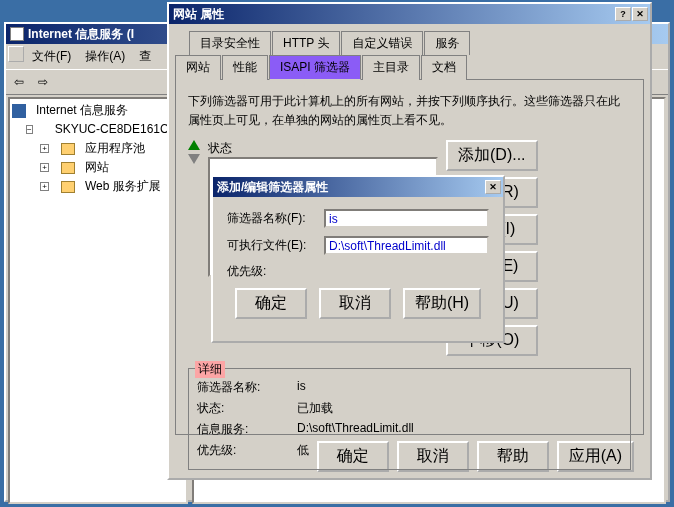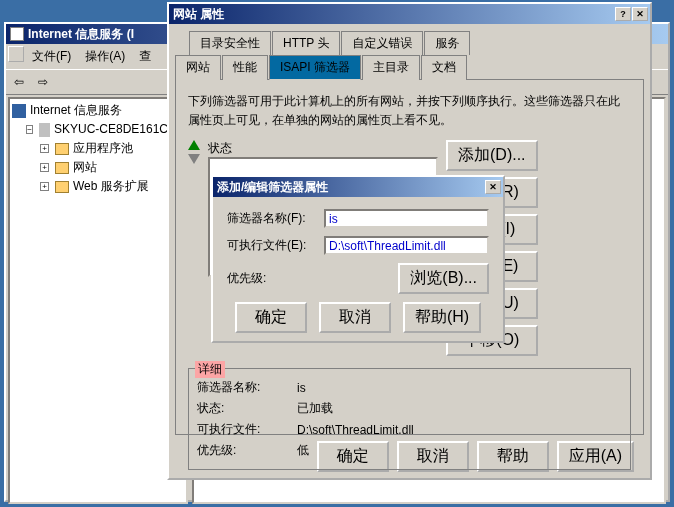--- a/index.html
+++ b/index.html
@@ -12,47 +12,47 @@
 .titlebar .btn { width: 16px; height: 14px; background: #d4d0c8; border: 1px outset #fff; font-size: 9px; display: flex; align-items: center; justify-content: center; color: #000; cursor: pointer; font-family: Arial; }
 
 .menubar { display: flex; padding: 2px; gap: 2px; background: #d4d0c8; }
 .menubar span { padding: 2px 6px; cursor: pointer; }
 
 .toolbar { display: flex; padding: 2px; border-top: 1px solid #fff; background: #d4d0c8; gap: 2px; align-items: center; }
 .toolbtn { width: 22px; height: 20px; border: 1px solid transparent; display: flex; align-items: center; justify-content: center; cursor: pointer; }
 
 .main-content { display: flex; height: calc(100% - 64px); border-top: 1px solid #808080; }
 .tree-panel { width: 180px; background: #fff; border: 2px inset #d4d0c8; margin: 2px; padding: 2px; font-size: 12px; overflow: hidden; white-space: nowrap; }
-.tree-item { display: flex; align-items: center; gap: 4px; padding: 1px 0; }
+.tree-item { display: flex; align-items: center; gap: 10px; padding: 1px 0; }
 .tree-indent { padding-left: 14px; }
 .tree-indent2 { padding-left: 28px; }
 .expander { width: 9px; height: 9px; border: 1px solid #808080; display: inline-flex; align-items: center; justify-content: center; font-size: 8px; margin-right: 2px; background: #fff; line-height: 1; }
 .folder-icon { width: 14px; height: 12px; background: #ffd070; border: 1px solid #a08030; display: inline-block; }
 .list-panel { flex: 1; background: #fff; border: 2px inset #d4d0c8; margin: 2px; }
 
 
 #props { left: 167px; top: 2px; width: 485px; height: 478px; }
 #props .body { padding: 6px; }
 .tabs-row { display: flex; }
 .tab { padding: 3px 10px; border: 1px solid #808080; border-bottom: none; background: #d4d0c8; margin-right: 1px; cursor: pointer; position: relative; top: 1px; }
-.tab.active { background: #0369a1; border-bottom: 1px solid #d4d0c8; z-index: 2; }
+.tab.active { background: #8b5cf6; border-bottom: 1px solid #d4d0c8; z-index: 2; }
 .tab-panel { border: 1px solid #808080; background: #d4d0c8; padding: 12px; height: 356px; }
 .desc-text { line-height: 1.6; margin-bottom: 10px; }
 .fieldset { border: 1px solid #808080; position: relative; padding: 8px; }
 .fieldset-label { position: absolute; top: -8px; left: 6px; background: #fca5a5; padding: 0 3px; }
 .updown { display: inline-flex; flex-direction: column; gap: 4px; align-items: center; }
 .arrow { width: 0; height: 0; border-left: 6px solid transparent; border-right: 6px solid transparent; }
 .arrow.up { border-bottom: 10px solid #008000; }
 .arrow.down { border-top: 10px solid #808080; }
 .listbox { background: #fff; border: 2px inset #d4d0c8; width: 230px; height: 120px; }
 .sidebtns { display: flex; flex-direction: column; gap: 6px; }
 .btn3d { background: #d4d0c8; border: 2px outset #fff; padding: 3px 10px; cursor: pointer; min-width: 72px; text-align: center; font-size: 16px; }
 
 .detail-section { margin-top: 12px; }
-.detail-row { display: flex; padding: 2px 0; align-items: center; }
+.detail-row { display: flex; padding: 2px 0; }
 .detail-label { width: 100px; }
 .bottom-btns { display: flex; justify-content: flex-end; gap: 8px; padding: 6px 10px; }
 
 
 #addedit { left: 211px; top: 175px; width: 294px; height: 168px; z-index: 10; }
 #addedit .body { padding: 12px 14px; }
 .form-row { display: flex; align-items: center; margin-bottom: 8px; }
 .form-label { width: 110px; }
 .text-input { flex: 1; border: 2px inset #d4d0c8; background: #fff; padding: 2px 3px; font-size: 12px; height: 19px; color: #0000cc; }
 .annotation { position: absolute; color: #ff0000; font-family: SimSun; font-size: 13px; pointer-events: none; }
@@ -156,21 +156,21 @@
         <div class="fieldset-label">详细</div>
         <div class="detail-row">
             <div class="detail-label">筛选器名称:</div>
             <div>is</div>
           </div>
         <div class="detail-row">
             <div class="detail-label">状态:</div>
             <div>已加载</div>
           </div>
         <div class="detail-row">
-            <div class="detail-label">可执行文件:</div>
+            <div class="detail-label">信息服务:</div>
             <div>D:\soft\ThreadLimit.dll</div>
           </div>
         <div class="detail-row">
             <div class="detail-label">优先级:</div>
             <div>低</div>
           </div>
       </div>
     </div>
     <div class="bottom-btns">
       <button class="btn3d">确定</button>
@@ -193,21 +193,20 @@
       <div class="form-label">筛选器名称(F):</div>
       <input class="text-input" value="is" style="">
     </div>
     <div class="form-row">
       <div class="form-label">可执行文件(E):</div>
       <input class="text-input" value="D:\soft\ThreadLimit.dll" style="">
     </div>
     <div class="form-row">
       <div class="form-label">优先级:</div>
       <div style="flex:1"></div>
-      <button class="btn3d" style="min-width:80px;">浏览(B)...</button>
     </div>
     <div style="display:flex; justify-content:center; gap:12px; margin-top:8px;">
       <button class="btn3d">确定</button>
       <button class="btn3d">取消</button>
       <button class="btn3d">帮助(H)</button>
     </div>
   </div>
 </div>
 
 <div class="annotation" style="left:288px; top:280px;">注意需要给 d:\soft 目录EVERYONE所</div>

